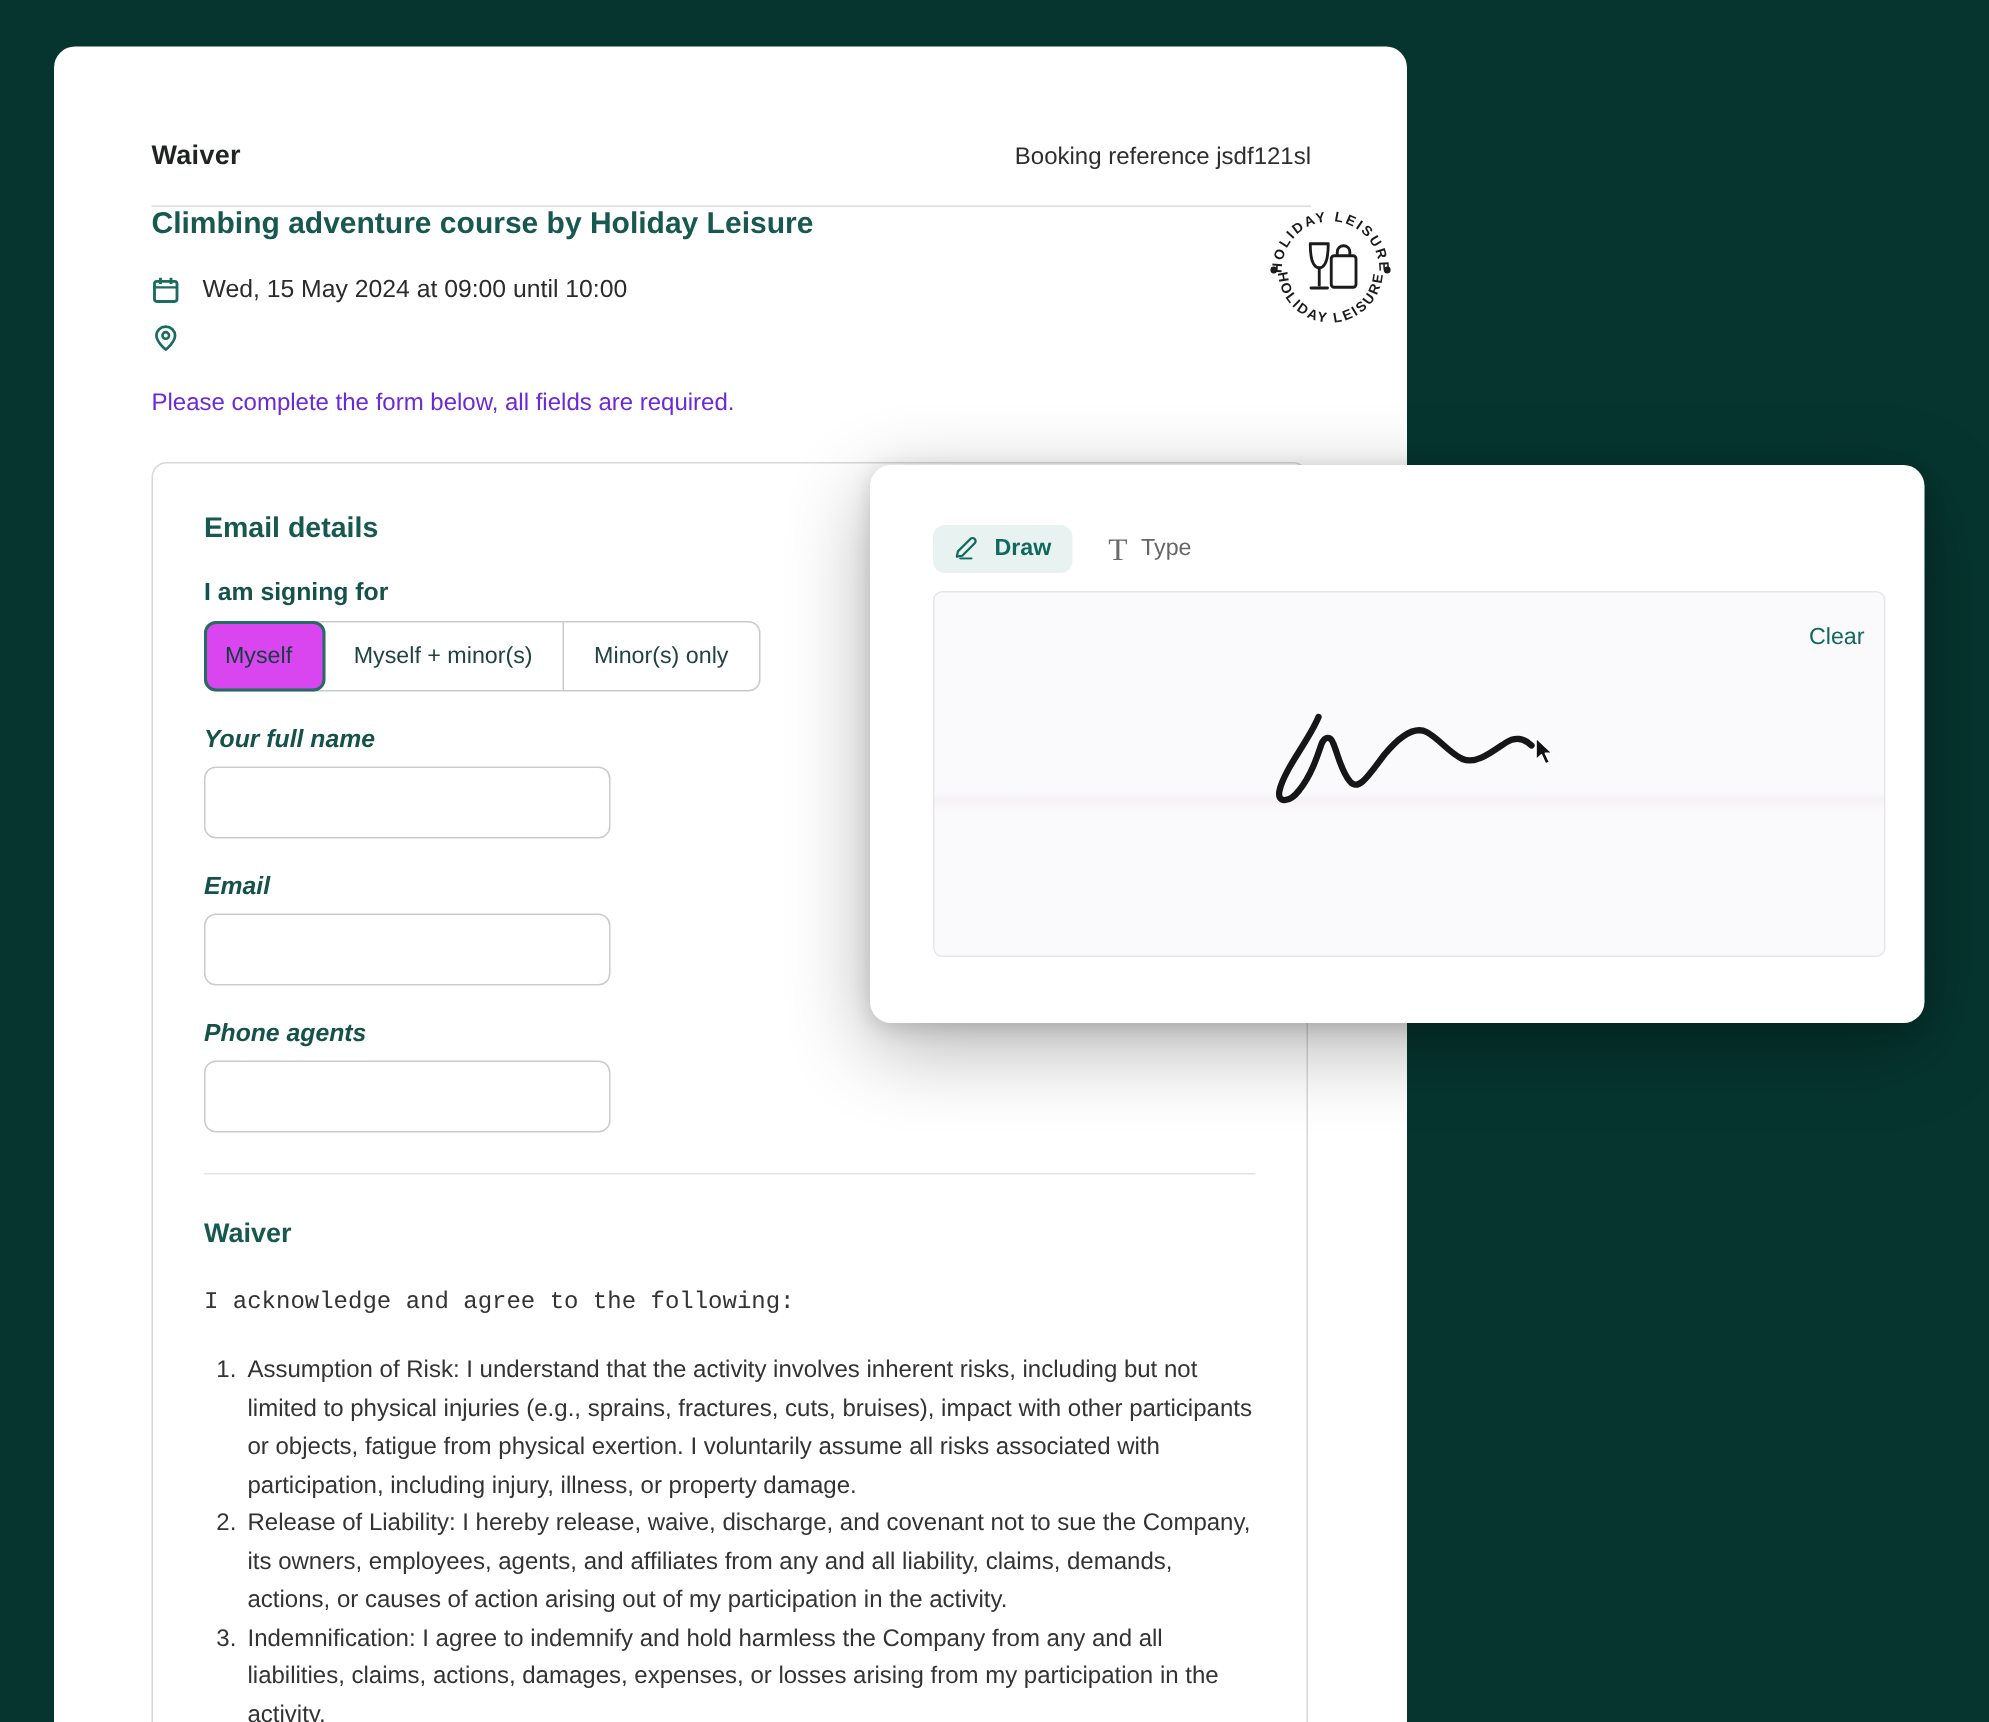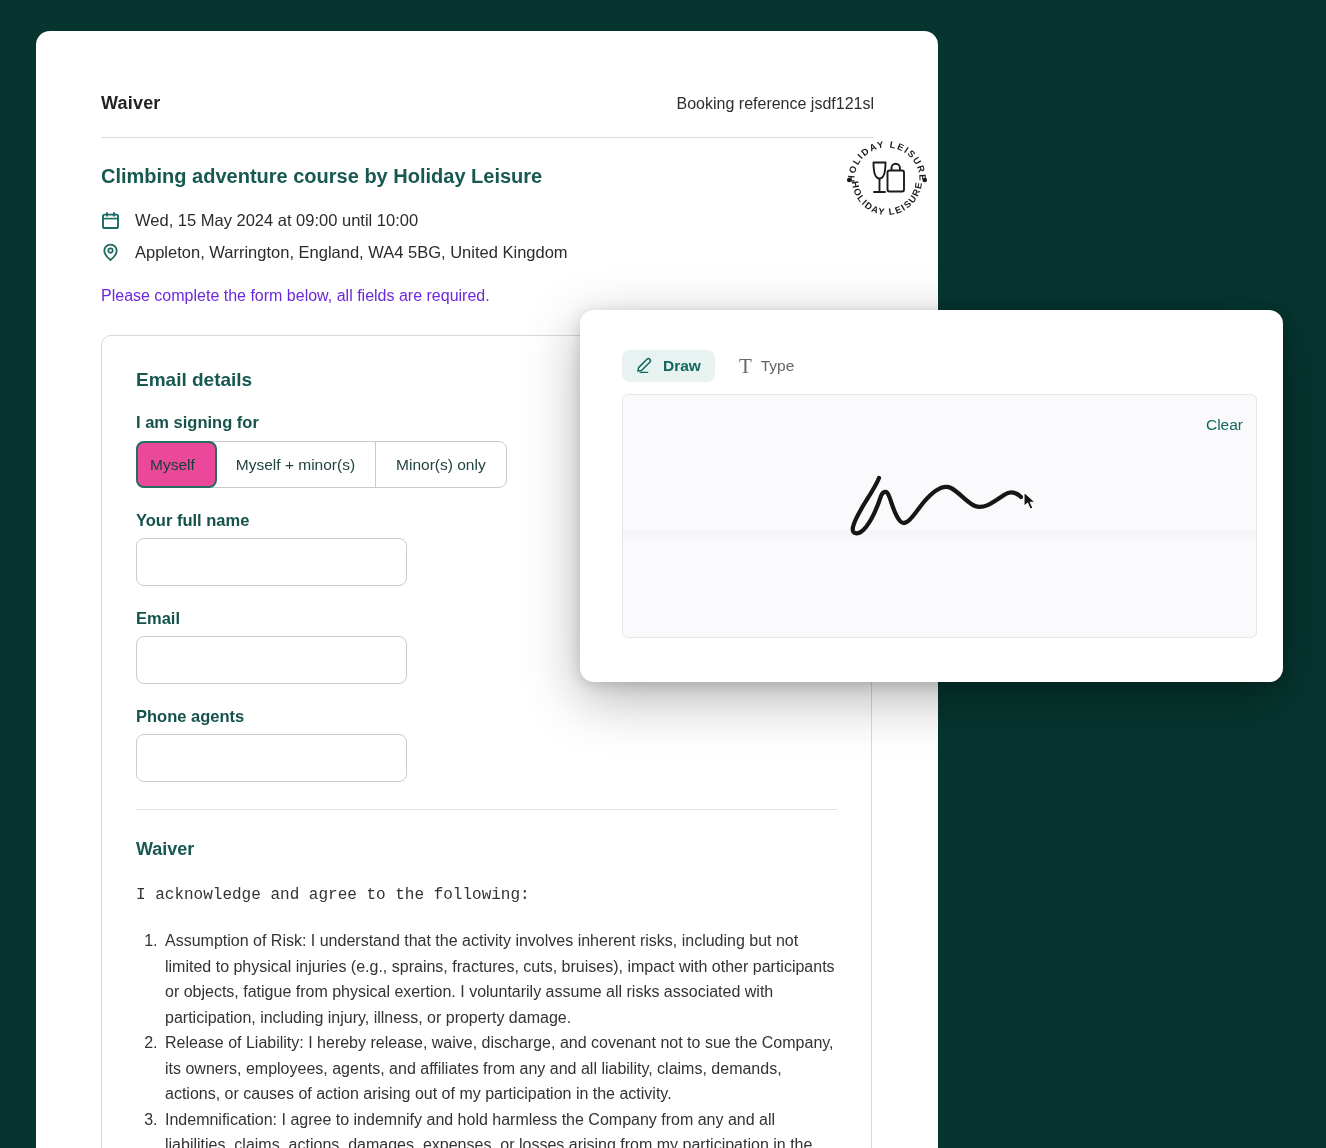--- a/index.html
+++ b/index.html
@@ -14,21 +14,21 @@
     position:absolute; left:36px; top:31px; width:902px; height:1400px;
     background:#ffffff; border-radius:14px;
   }
   .card-inner { position:relative; padding:62px 64px 0 65px; }
 
   .header-row { display:flex; justify-content:space-between; align-items:baseline; }
   .page-title { font-size:18px; font-weight:600; color:#1f2423; letter-spacing:.2px; }
   .booking-ref { font-size:16px; color:#2e2e2e; }
   .header-divider { border:0; border-top:1px solid #dcdcdc; margin-top:23px; }
 
-  .event-title { margin-top:27px; font-size:20px; font-weight:600; color:#175850; }
+  .event-title { font-size:20px; font-weight:600; color:#175850; }
   .meta-row { display:flex; align-items:center; gap:15px; font-size:16.5px; color:#2b2b2b; }
   .meta-row.first { margin-top:23px; }
   .meta-row.second { margin-top:13px; }
   .meta-icon { flex:0 0 auto; width:19px; height:19px; display:flex; align-items:center; justify-content:center; }
   .note { margin-top:25px; font-size:16px; color:#6d28d9; }
 
   .logo { position:absolute; top:108px; right:10px; width:82px; height:82px; }
 
   .form-card {
     margin-top:30px; width:771px; min-height:880px;
@@ -42,26 +42,26 @@
     margin-top:9px; display:inline-flex; align-items:stretch;
     border:1px solid #c9cbcb; border-radius:8px; height:47px; background:#fff;
   }
   .segment {
     display:flex; align-items:center; padding:0 20px;
     font-size:15.5px; color:#1f433e; border-left:1px solid #c9cbcb;
     cursor:default; white-space:nowrap;
   }
   .segment:first-child { border-left:0; }
   .segment.selected {
-    border:2px solid #256b62; background:#ec4899; border-radius:8px;
+    border:2px solid #256b62; background:#d946ef; border-radius:8px;
     margin:-1px; color:#123f3a;padding-left:12px;
   }
   .segment.selected + .segment { border-left:0; }
 
-  .field-label { margin-top:23px; font-size:16.5px; font-weight:600; color:#14524b; }
+  .field-label { margin-top:23px; font-size:16.5px; font-weight:600; color:#14524b;font-style:italic; }
   .text-input {
     display:block; margin-top:8px; width:271px; height:48px;
     border:1px solid #cbcbcb; border-radius:8px; background:#fff;
     font-size:16px; padding:0 12px; font-family:"Liberation Sans", sans-serif;
     color:#222; outline:none;
   }
 
   .section-divider { border:0; border-top:1px solid #e3e3e3; margin-top:27px; }
   .waiver-heading { margin-top:29px; font-size:18px; font-weight:600; color:#175850; }
   .waiver-intro { margin-top:26px; font-size:16px; color:#333333;font-family:Liberation Mono, monospace; }
@@ -119,21 +119,20 @@
       <span>Wed, 15 May 2024 at 09:00 until 10:00</span>
     </div>
 
     <div class="meta-row second">
       <span class="meta-icon">
         <svg width="19" height="19" viewBox="0 0 19 19" fill="none">
           <path d="M9.5 1.7 C6 1.7 3.3 4.4 3.3 7.7 C3.3 12.2 9.5 17 9.5 17 C9.5 17 15.7 12.2 15.7 7.7 C15.7 4.4 13 1.7 9.5 1.7 Z" stroke="#1A6B61" stroke-width="1.8"></path>
           <circle cx="9.5" cy="7.6" r="2.2" stroke="#1A6B61" stroke-width="1.7"></circle>
         </svg>
       </span>
-      <span>Appleton, Warrington, England, WA4 5BG, United Kingdom</span>
     </div>
 
     <div class="note">Please complete the form below, all fields are required.</div>
 
     <div class="logo">
       <svg width="82" height="82" viewBox="0 0 82 82">
         <defs>
           <path id="arcTop" d="M 8.5 41 A 32.5 32.5 0 1 1 73.5 41" fill="none"></path>
           <path id="arcBottom" d="M 6 41 A 35 35 0 0 0 76 41" fill="none"></path>
         </defs>

